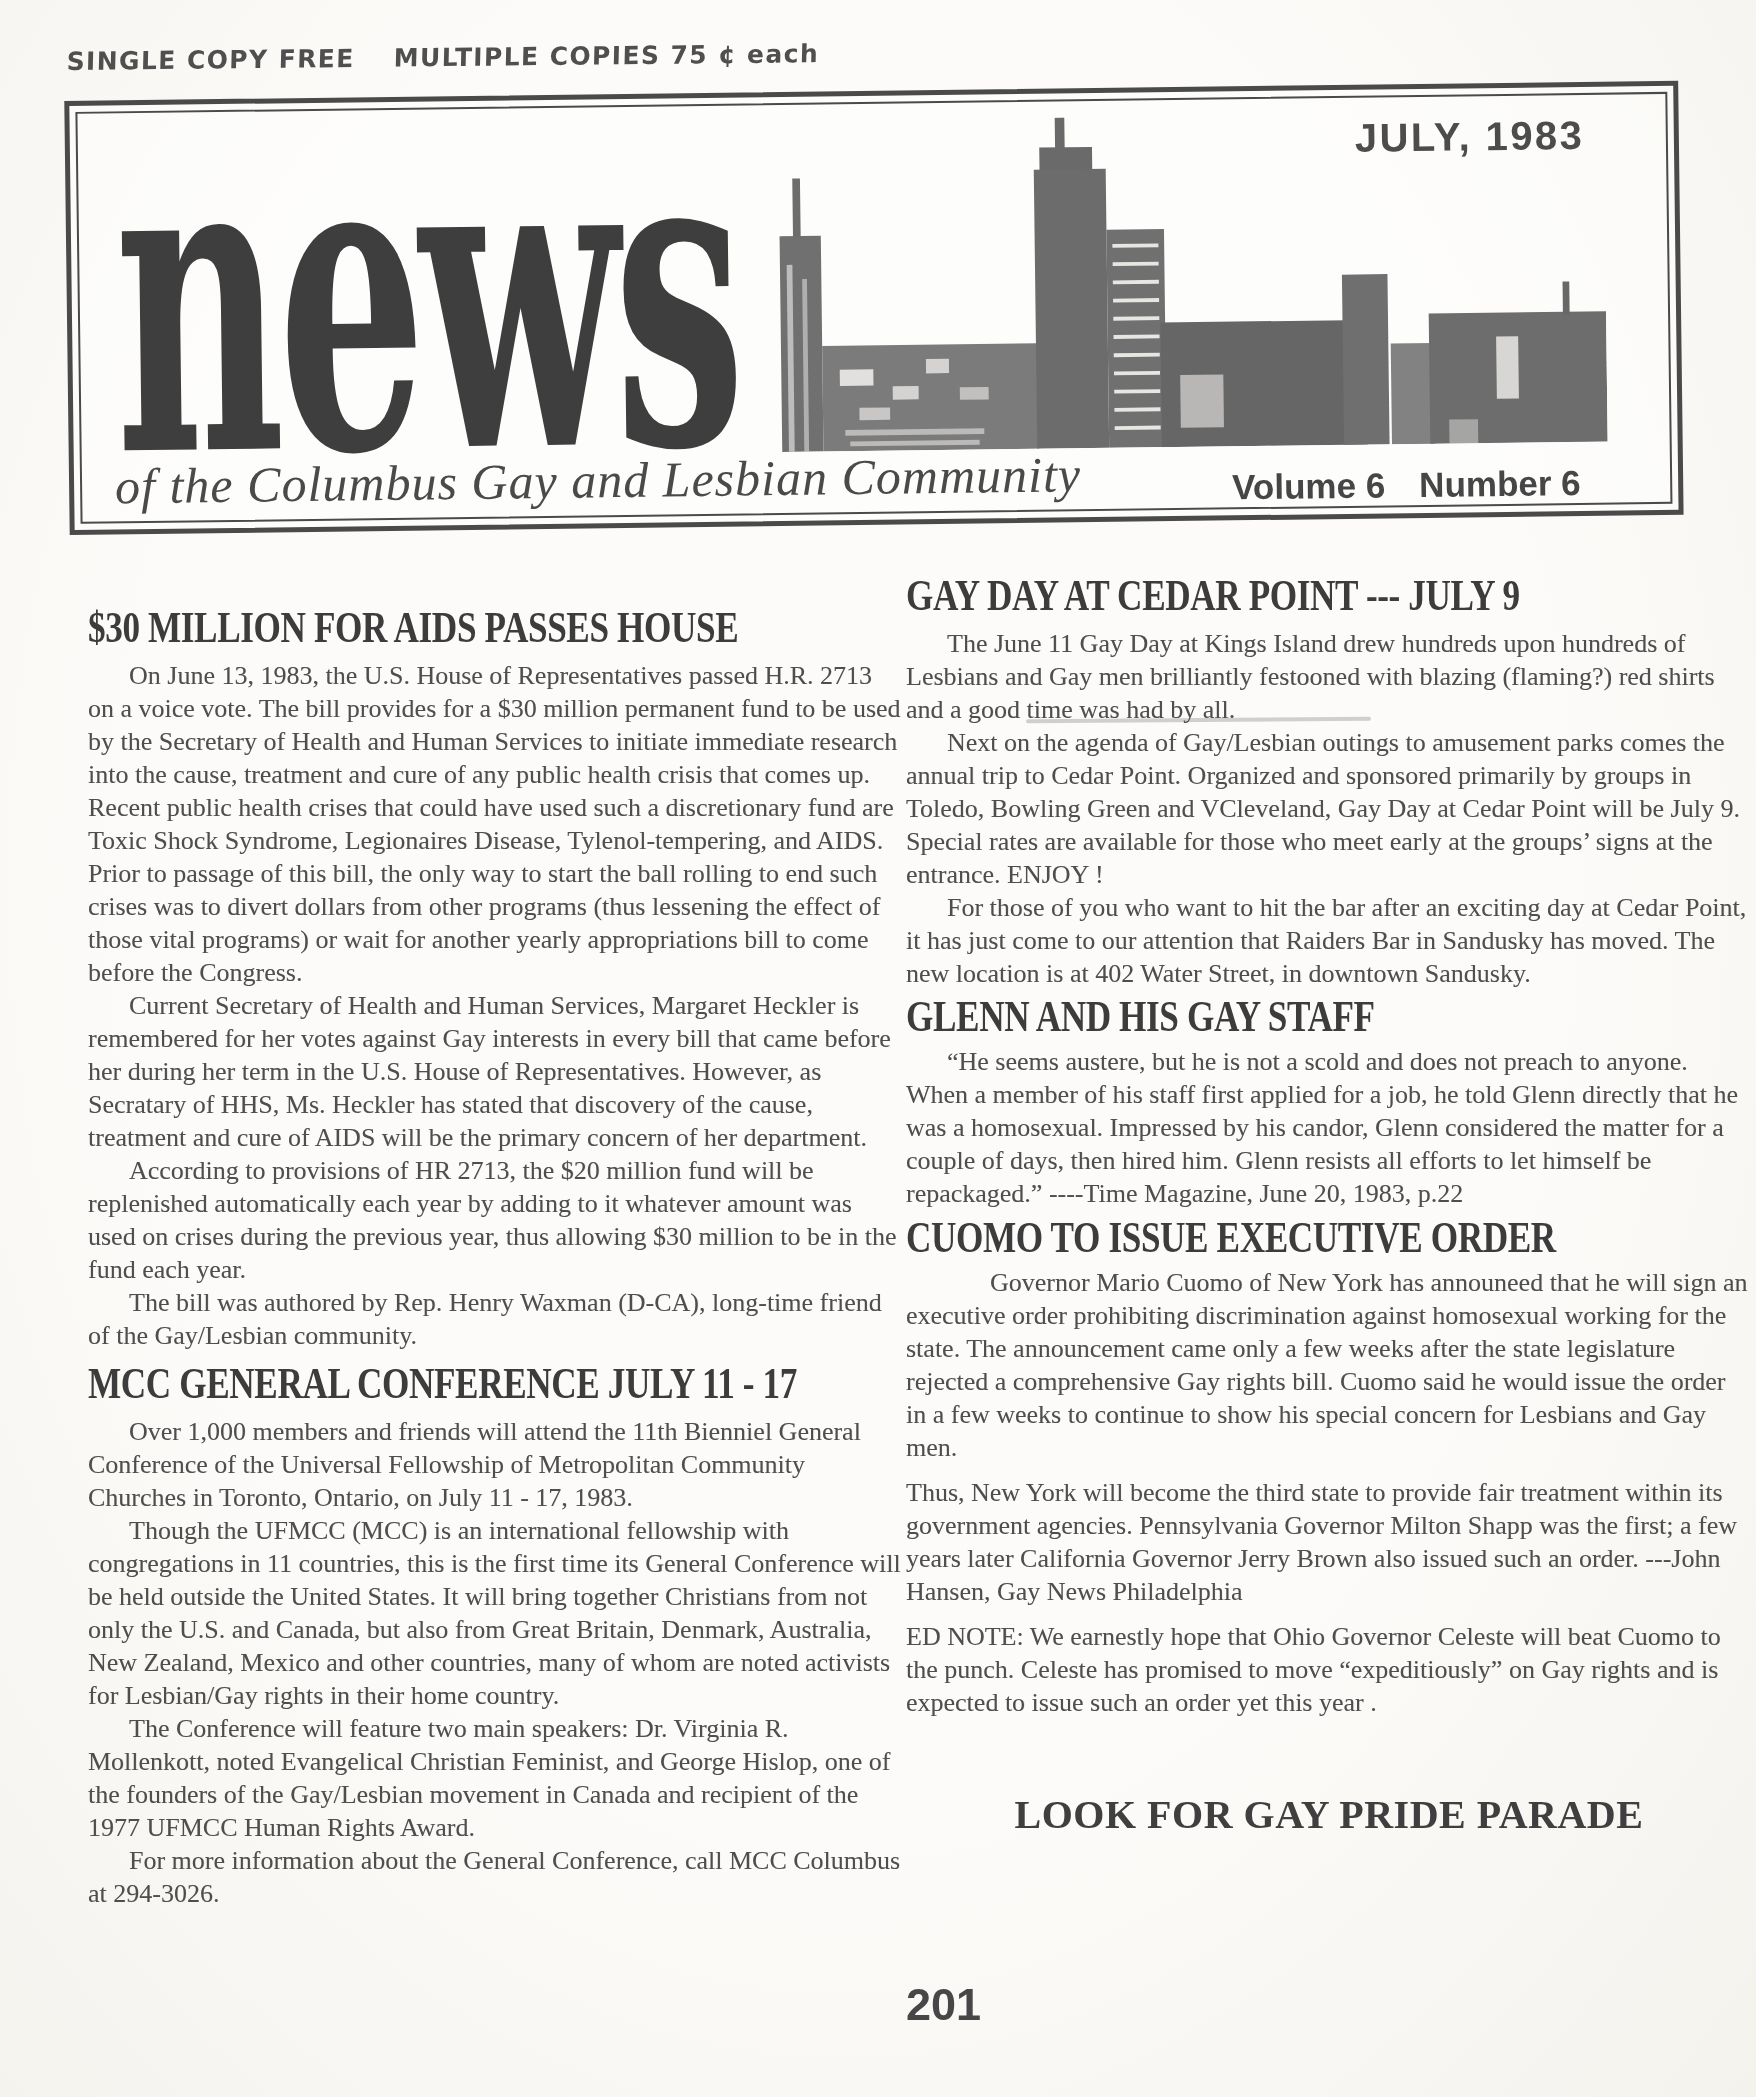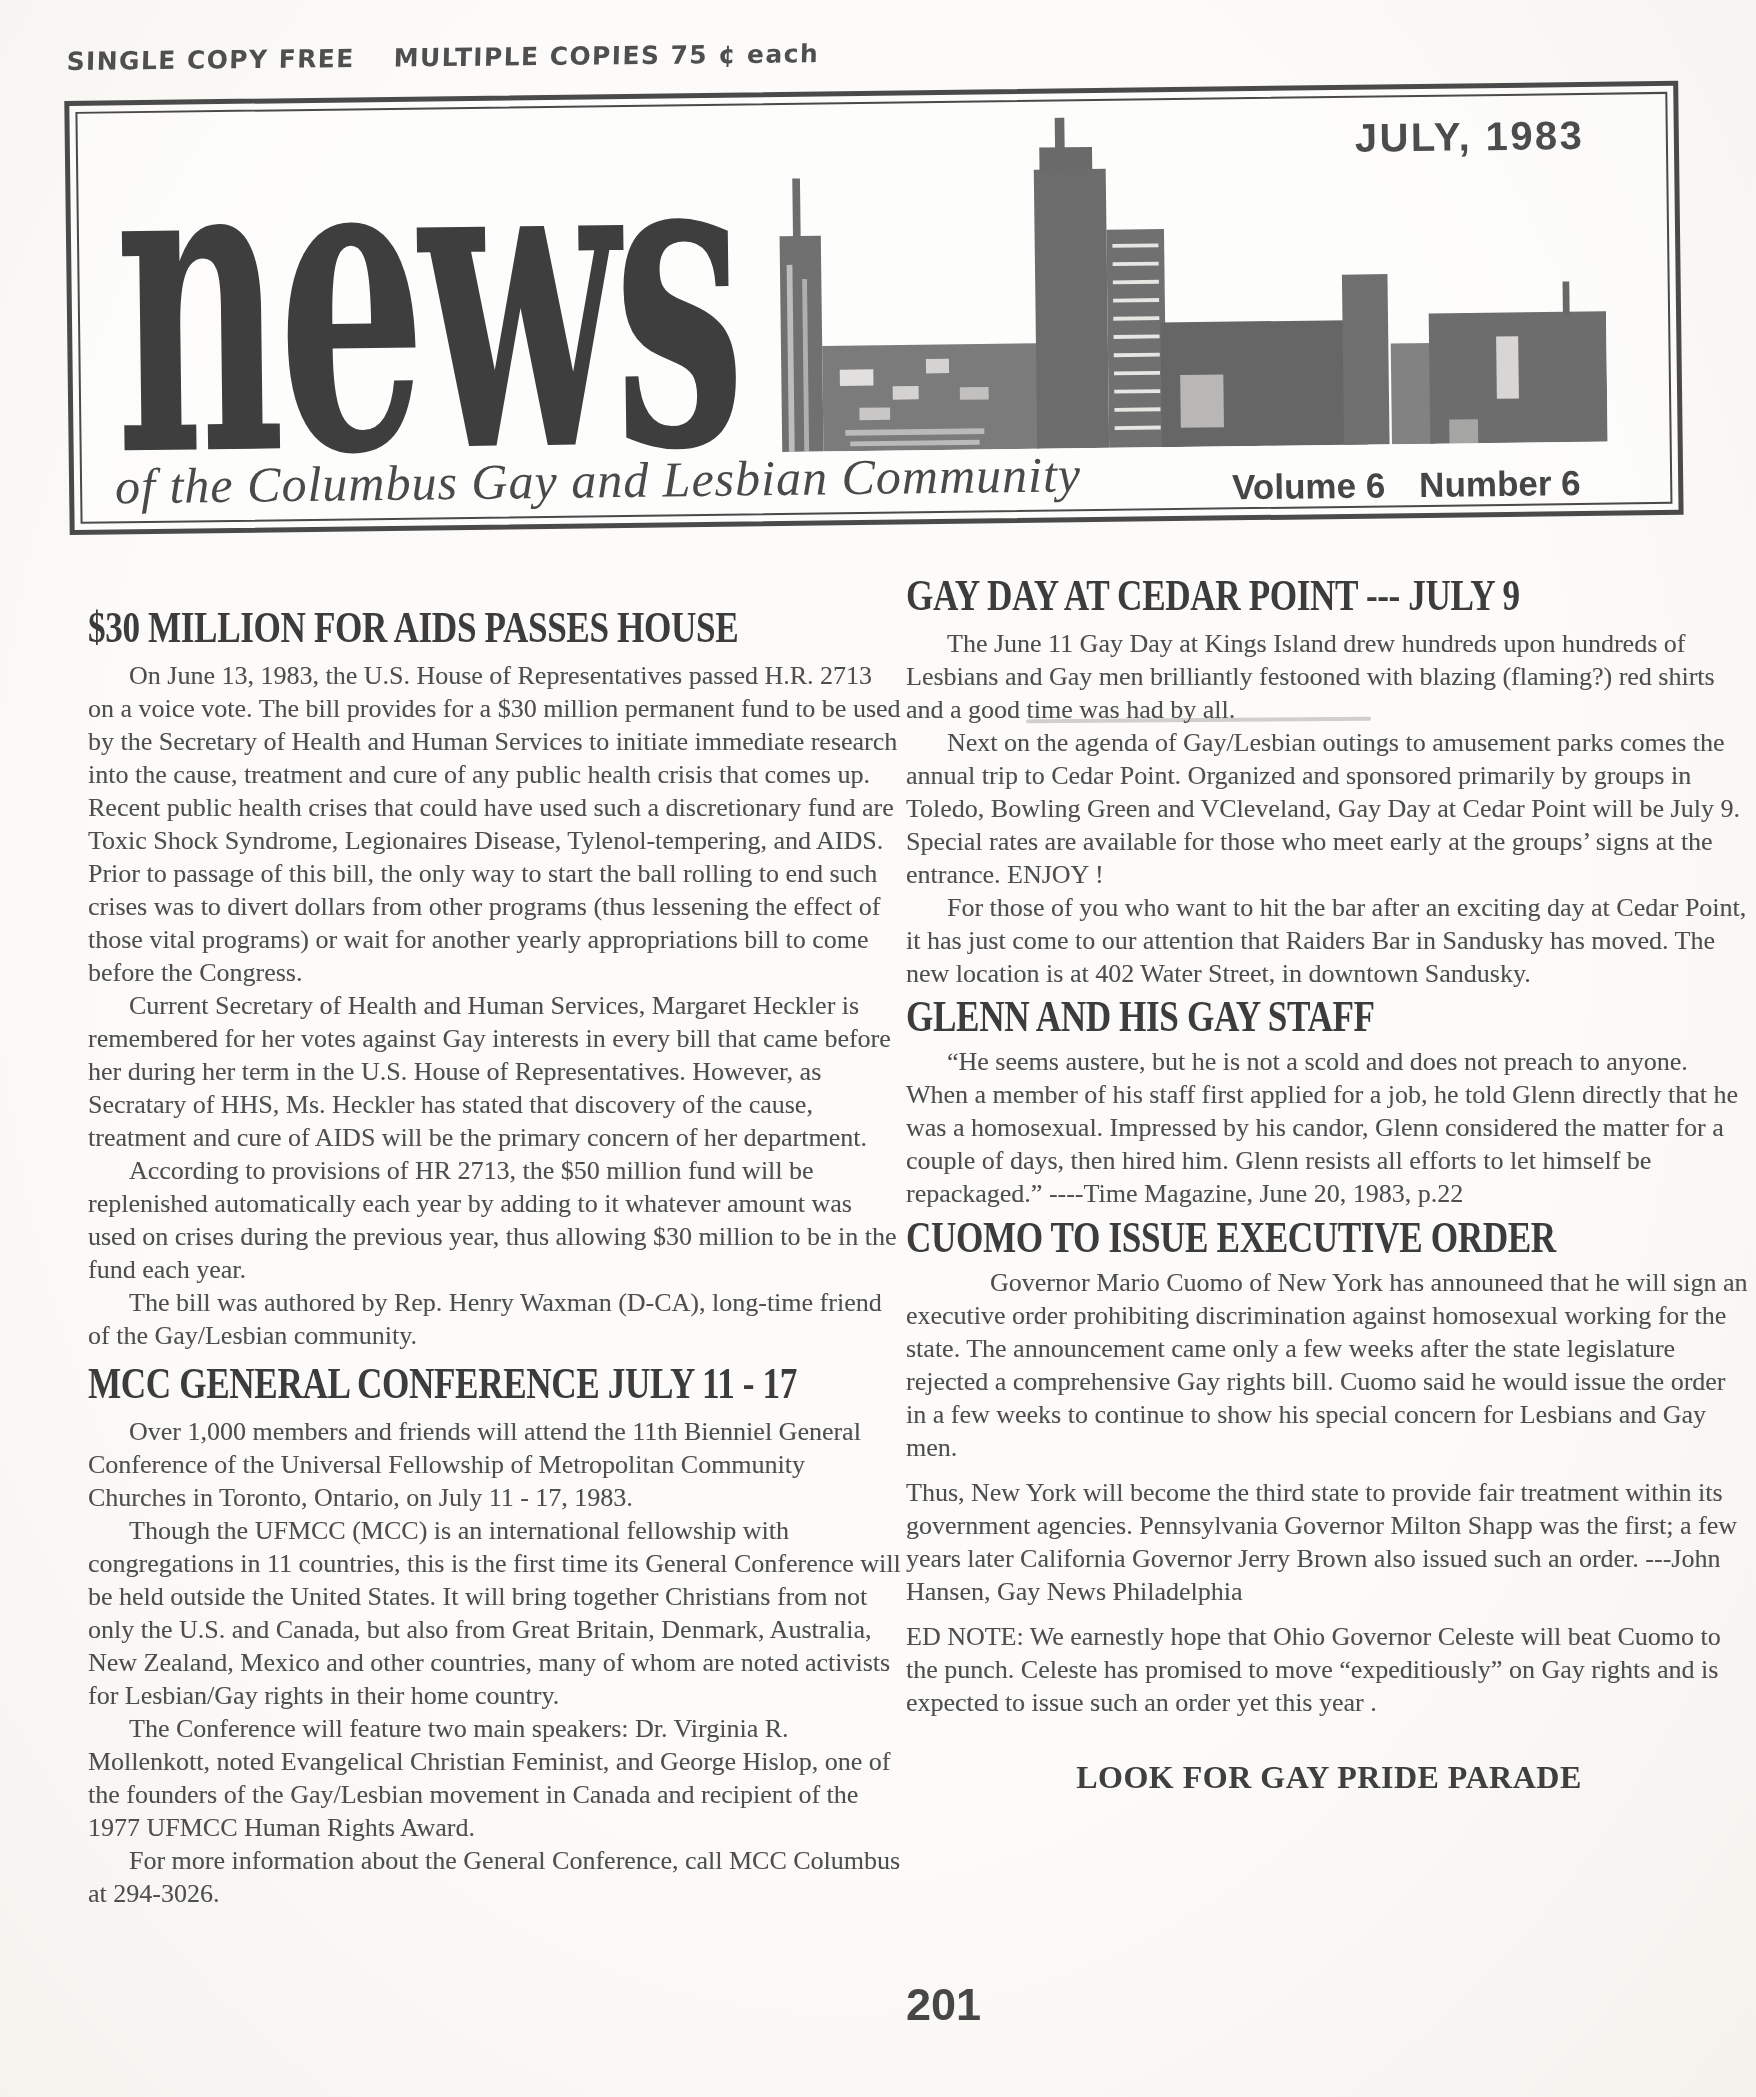--- a/index.html
+++ b/index.html
@@ -68,23 +68,23 @@
   h2.mid { margin-top: 8.6px; }
   h2.tight { margin-top: 3.8px; margin-bottom: 3.8px; }
   p.body {
     margin: 0; font-size: 26px; line-height: 33px; color: #4e4e4e;
     text-indent: 41px; text-align: left;
     text-shadow: 0.3px 0.3px 0 rgba(90,90,90,0.25);
   }
   p.deep-indent { text-indent: 84px; }
   p.no-indent { text-indent: 0; margin-top: 12px; }
   .promo {
-    margin-top: 32px; text-align: center;
+    margin-top: 70px; text-align: center;
     font-family: "Liberation Serif", serif; font-weight: 700;
-    font-size: 32px; line-height: 52px; letter-spacing: 0.5px; color: #3f3f3f;
+    font-size: 40px; line-height: 52px; letter-spacing: 0.5px; color: #3f3f3f;
     white-space: nowrap;
   }
   .page-number {
     position: absolute; left: 906px; top: 1979px;
     font-family: Liberation Sans, sans-serif; font-weight: 700;
     font-size: 45px; color: #474747;
   }
   .smudge {
     position: absolute; left: 1026px; top: 718px; width: 345px; height: 4.3px;
     background: rgba(115,115,115,0.32); border-radius: 2.4px;
@@ -162,21 +162,21 @@
       <span>Number 6</span>
     </div>
   </div>
 
   <div class="smudge"></div>
 
   <div class="col col-left">
     <h2 class="headline">$30 MILLION FOR AIDS PASSES HOUSE</h2>
     <p class="body">On June 13, 1983, the U.S. House of Representatives passed H.R. 2713 on a voice vote. The bill provides for a $30 million permanent fund to be used by the Secretary of Health and Human Services to initiate immediate research into the cause, treatment and cure of any public health crisis that comes up.  Recent public health crises that could have used such a discretionary fund are Toxic Shock Syndrome, Legionaires Disease, Tylenol-tempering, and AIDS. Prior to passage of this bill, the only way to start the ball rolling to end such crises was to divert dollars from other programs (thus lessening the effect of those vital programs) or wait for another yearly appropriations bill to come before the Congress.</p>
     <p class="body">Current Secretary of Health and Human Services, Margaret Heckler is remembered for her votes against Gay interests in every bill that came before her during her term in the U.S. House of Representatives. However, as Secratary of HHS, Ms. Heckler has stated that discovery of the cause, treatment and cure of AIDS will be the primary concern of her department.</p>
-    <p class="body">According to provisions of HR 2713, the $50 million fund will be replenished automatically each year by adding to it whatever amount was used on crises during the previous year, thus allowing $30 million to be in the fund each year.</p>
+    <p class="body">According to provisions of HR 2713, the $20 million fund will be replenished automatically each year by adding to it whatever amount was used on crises during the previous year, thus allowing $30 million to be in the fund each year.</p>
     <p class="body">The bill was authored by Rep. Henry Waxman (D-CA), long-time friend of the Gay/Lesbian community.</p>
 
     <h2 class="headline mid">MCC GENERAL CONFERENCE JULY 11 - 17</h2>
     <p class="body">Over 1,000 members and friends will attend the 11th Bienniel General Conference of the Universal Fellowship of Metropolitan Community Churches in Toronto, Ontario, on July 11 - 17, 1983.</p>
     <p class="body">Though the UFMCC (MCC) is an international fellowship with congregations in 11 countries, this is the first time its General Conference will be held outside the United States. It will bring together Christians from not only the U.S. and Canada, but also from Great Britain, Denmark, Australia, New Zealand, Mexico and other countries, many of whom are noted activists for Lesbian/Gay rights in their home country.</p>
     <p class="body">The Conference will feature two main speakers: Dr. Virginia R. Mollenkott, noted Evangelical Christian Feminist, and George Hislop, one of the founders of the Gay/Lesbian movement in Canada and recipient of the 1977 UFMCC Human Rights Award.</p>
     <p class="body">For more information about the General Conference, call MCC Columbus at 294-3026.</p>
   </div>
 
   <div class="col col-right">

